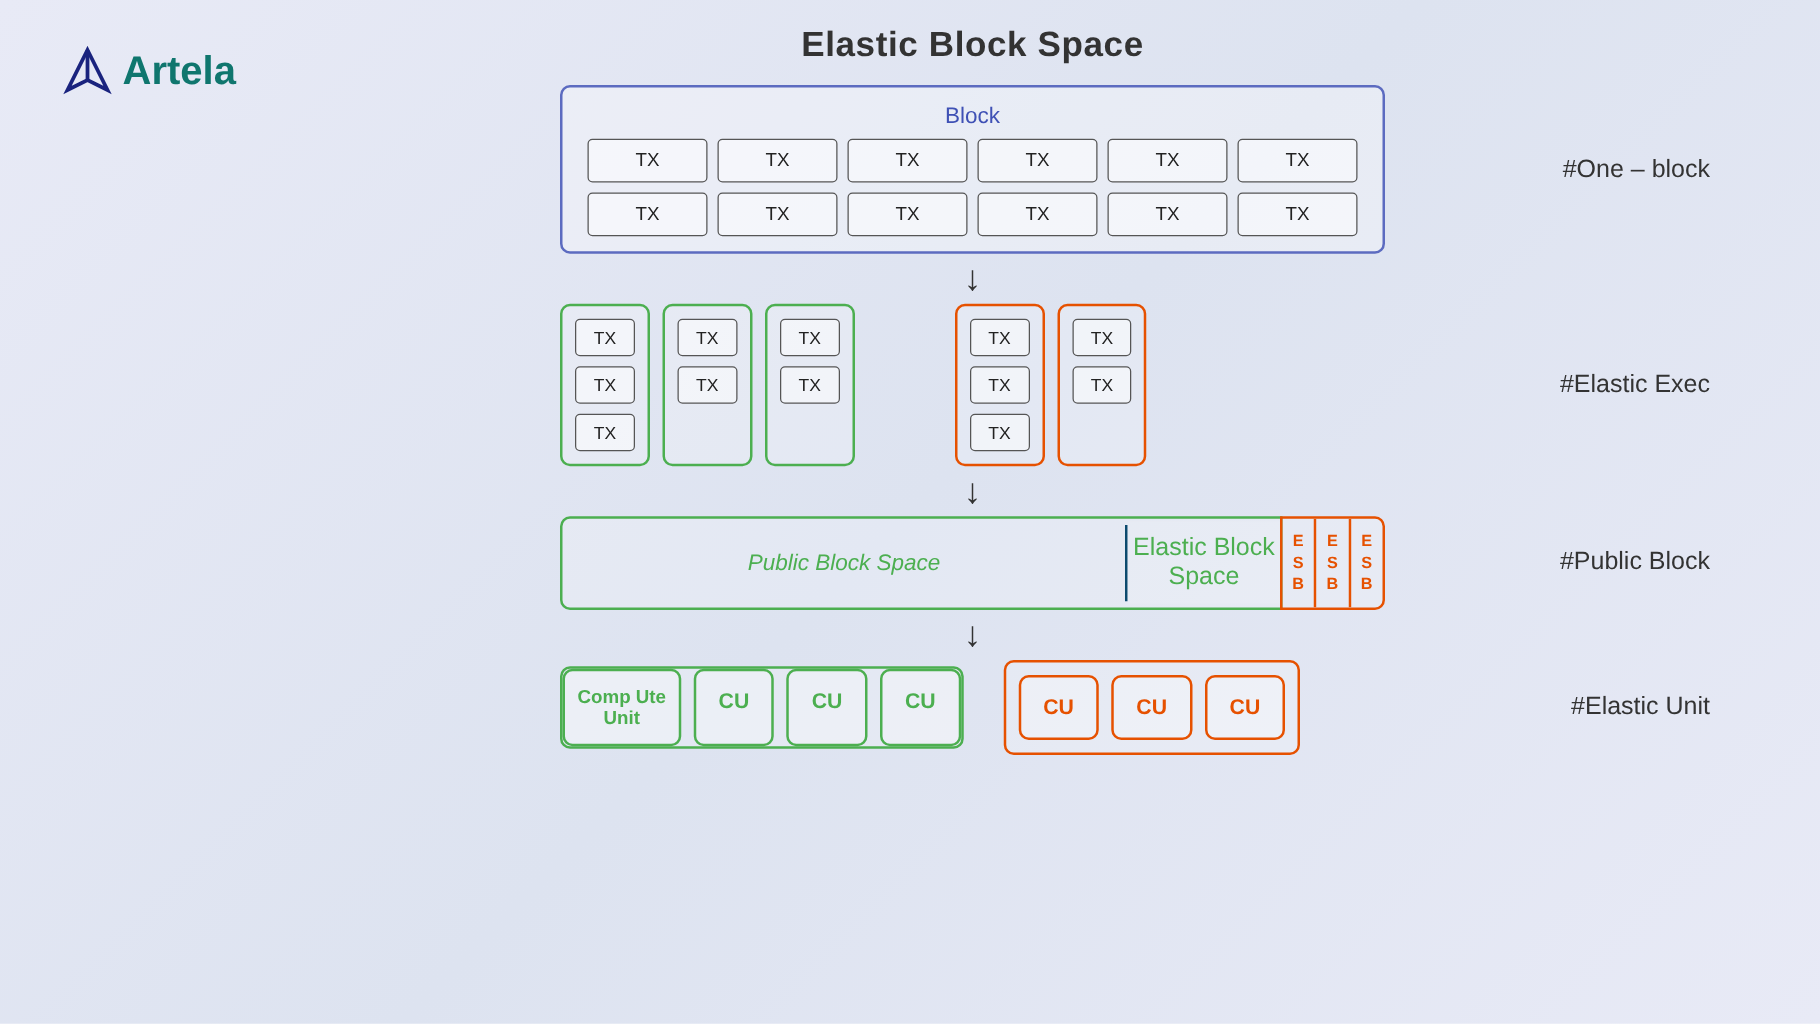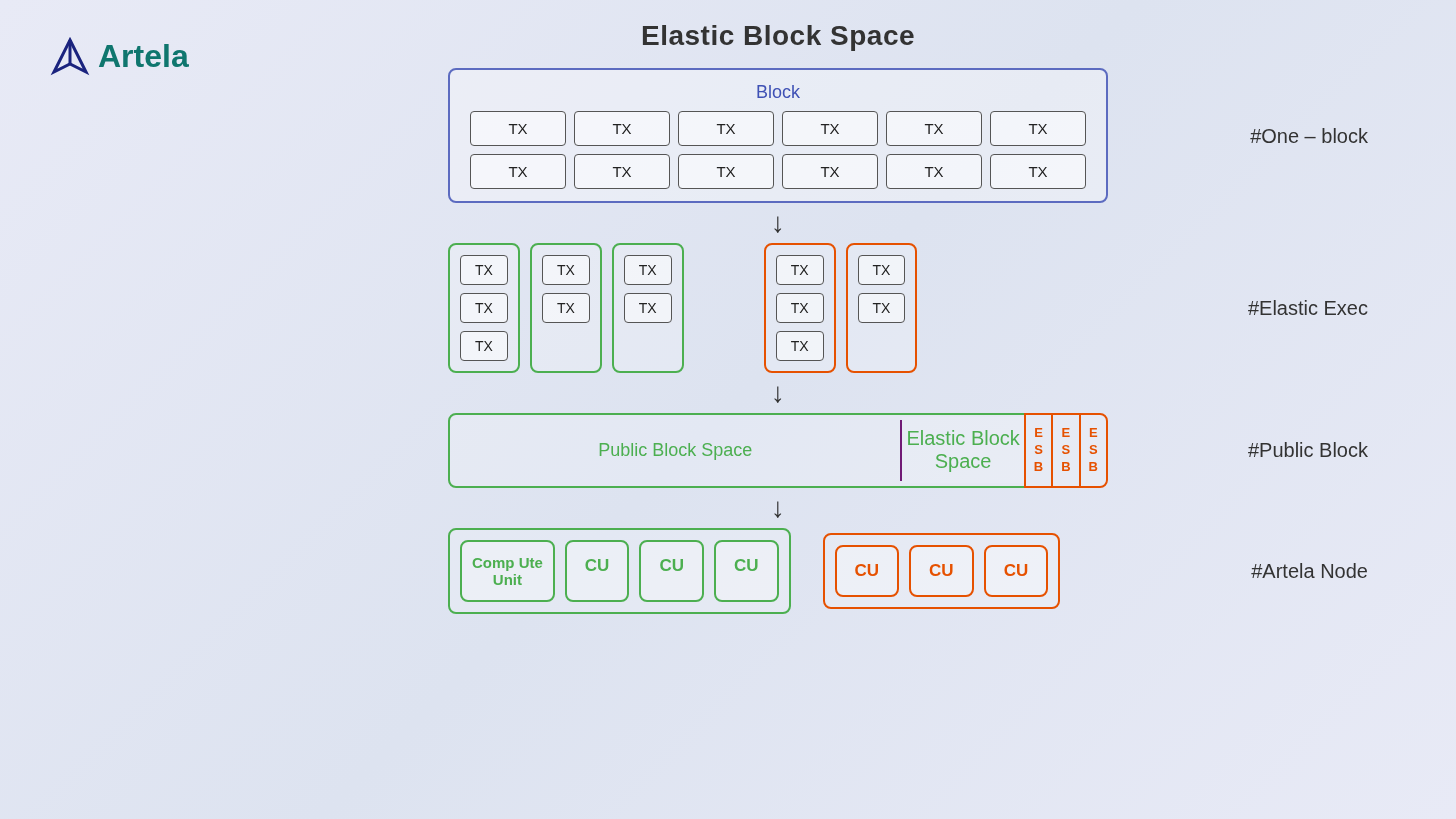--- a/index.html
+++ b/index.html
@@ -185,21 +185,21 @@
       display: flex;
       align-items: center;
       gap: 12px;
       width: 660px;
     }
     .green-nodes {
       display: flex;
       gap: 10px;
       border: 2px solid #4caf50;
       border-radius: 8px;
-      padding: 10px;
+      padding: 0;
       background: rgba(255,255,255,0.2);
     }
     .orange-nodes {
       display: flex;
       gap: 10px;
       border: 2px solid #e65100;
       border-radius: 8px;
       padding: 10px;
       background: rgba(255,255,255,0.2);
       margin-left: 20px;
@@ -316,21 +316,21 @@
       </div>
       <div class="section-label">#Elastic Exec</div>
     </div>
 
     <div class="arrow">↓</div>
 
     <div class="section-wrapper">
       <div style="display:flex; width:660px; align-items:stretch;">
 
         <div style="flex:1; border:2px solid #4caf50; border-radius:8px 0 0 8px; display:flex; align-items:center; background:rgba(255,255,255,0.2);">
-          <div class="public-block-space" style="border-right:2px solid #701a75; border-radius:0;">Public Block Space</div>
+          <div class="public-block-space" style="border-right:2px solid #0c4a6e; border-radius:0;font-style:italic;">Public Block Space</div>
           <div class="elastic-block-label" style="border-right:none;">Elastic Block<br>Space</div>
         </div>
 
         <div class="esb-wrapper">
           <div class="esb-box">E<br>S<br>B</div>
           <div class="esb-box">E<br>S<br>B</div>
           <div class="esb-box">E<br>S<br>B</div>
         </div>
       </div>
       <div class="section-label">#Public Block</div>
@@ -347,17 +347,17 @@
           <div class="cu-box">CU</div>
           <div class="cu-box">CU</div>
         </div>
 
         <div class="orange-nodes">
           <div class="cu-box orange">CU</div>
           <div class="cu-box orange">CU</div>
           <div class="cu-box orange">CU</div>
         </div>
       </div>
-      <div class="section-label">#Artela Node</div>
+      <div class="section-label">#Elastic Unit</div>
     </div>
 
   </div>
 </div>
 
 </body></html>

